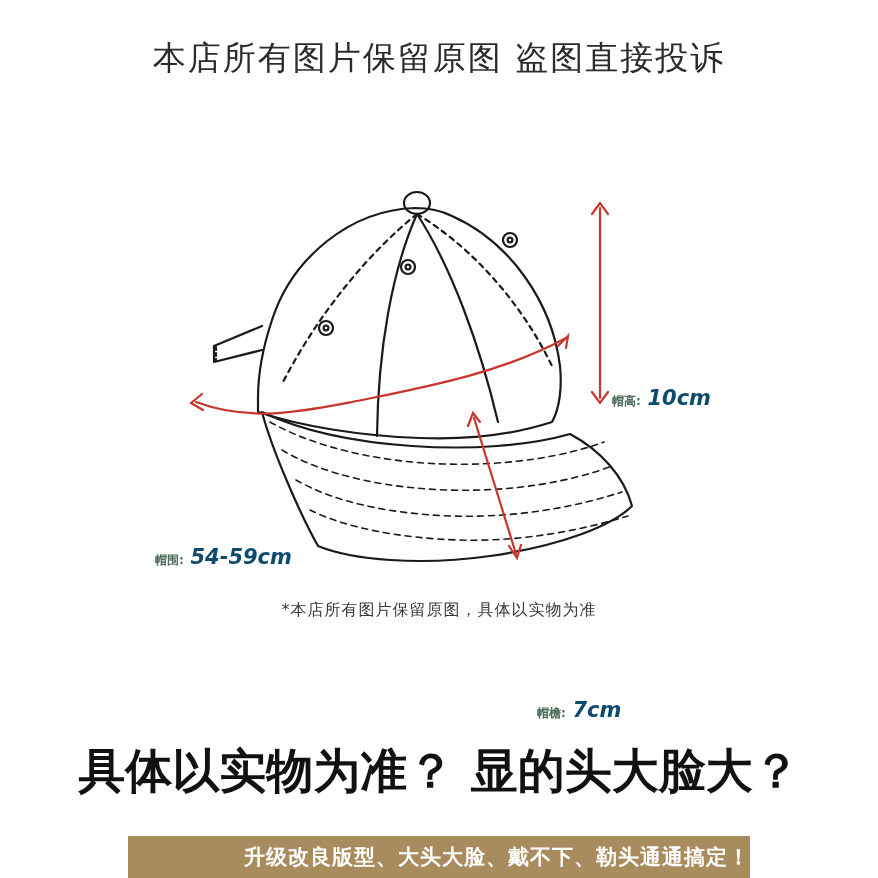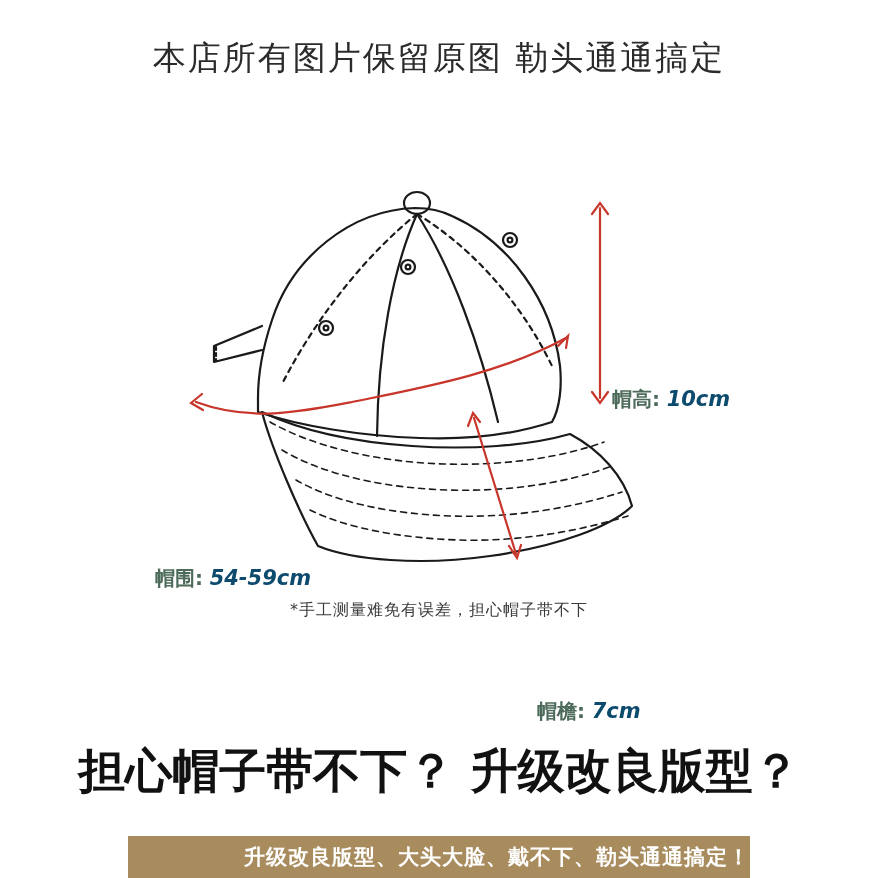--- a/index.html
+++ b/index.html
@@ -47,31 +47,31 @@
   
   .m-label {
     position: absolute;
     white-space: nowrap;
     font-family: "DejaVu Sans", "Liberation Sans", sans-serif;
     font-size: 19px;
     font-weight: 700;
   }
   .m-label .cn {
     color: #4d6b5a;
-    font-size: 20px;
+    font-size: 12px;
     font-weight: 700;
   }
   .m-label .val {
     color: #0c4a6e;
     font-size: 21px;
     font-style: italic;
     font-weight: 700;
   }
   #label-height { top: 236px; left: 612px; }
-  #label-circ   { top: 395px; left: 155px; margin-top: 20px; }
+  #label-circ   { top: 395px; left: 155px; }
   #label-brim   { top: 548px; left: 527px; margin-left: 10px; }
 
   
   .note {
     position: absolute;
     top: 600px;
     left: 0;
     width: 878px;
     text-align: center;
     font-family: "DejaVu Sans", "Liberation Sans", sans-serif;
@@ -111,21 +111,21 @@
     font-weight: 700;
     letter-spacing: 1px;
     font-family: "DejaVu Sans", "Liberation Sans", sans-serif;
   }
 </style>
 </head>
 <body>
 
 <div class="page">
 
-  <div class="header-title">本店所有图片保留原图  勒头通通搞定</div>
+  <div class="header-title">本店所有图片保留原图  盗图直接投诉</div>
 
   <div class="diagram">
     <svg width="878" height="470" viewBox="0 0 878 470" xmlns="http://www.w3.org/2000/svg">
       <g fill="none" stroke="#1a1a1a" stroke-width="2.2" stroke-linejoin="round" stroke-linecap="round">
 
         <path d="M415 58
                  C 350 60, 292 108, 272 170
                  C 262 200, 258 228, 258 248
                  L 258 262
                  C 300 276, 360 286, 420 288
@@ -190,21 +190,21 @@
       <span class="cn">帽围:</span>
       <span class="val">54-59cm</span>
     </div>
 
     <div class="m-label" id="label-brim">
       <span class="cn">帽檐:</span>
       <span class="val">7cm</span>
     </div>
   </div>
 
-  <div class="note">*手工测量难免有误差，担心帽子带不下</div>
-
-  <div class="headline">担心帽子带不下？ 升级改良版型？</div>
+  <div class="note">*本店所有图片保留原图，具体以实物为准</div>
+
+  <div class="headline">具体以实物为准？ 显的头大脸大？</div>
 
   <div class="banner">
     <span class="banner-text">升级改良版型、大头大脸、戴不下、勒头通通搞定！</span>
   </div>
 
 </div>
 
 </body></html>

